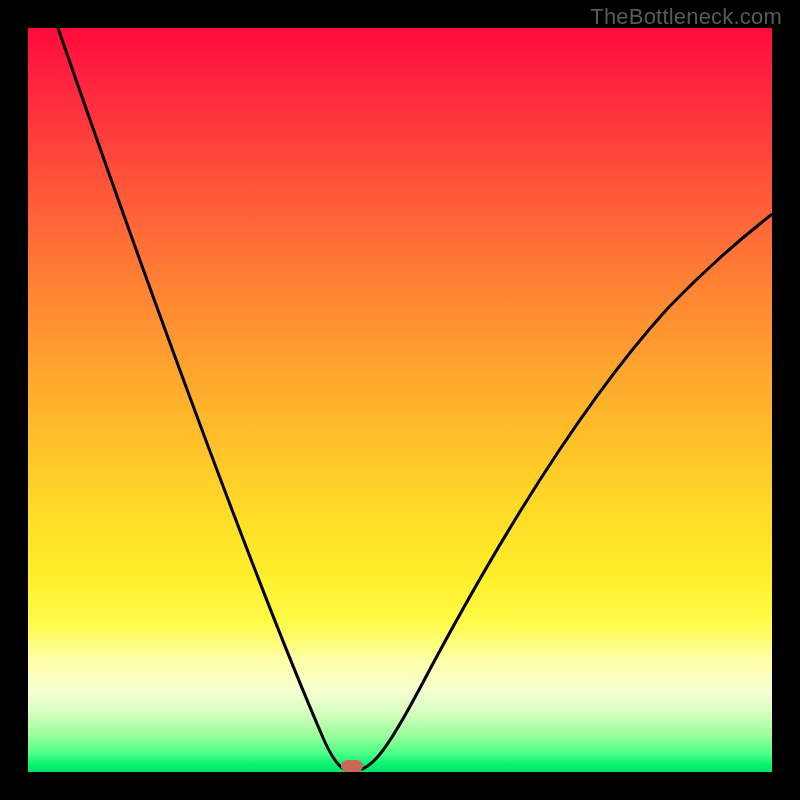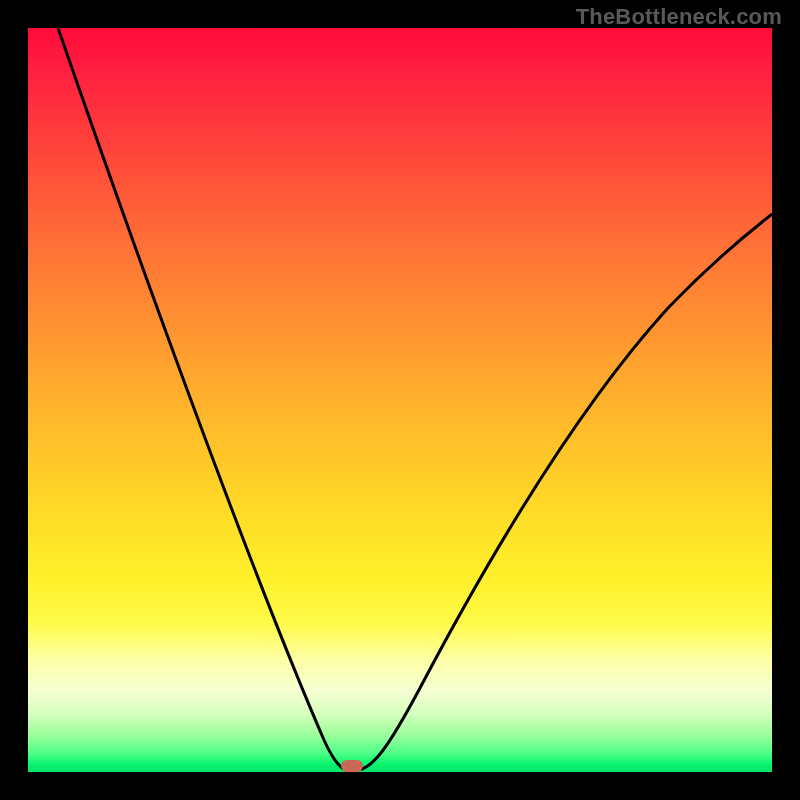--- a/index.html
+++ b/index.html
@@ -9,21 +9,21 @@
     height: 800px;
     background: #000;
     position: relative;
   }
   .watermark {
     position: absolute;
     top: 4px;
     right: 18px;
     font-family: Arial, Helvetica, sans-serif;
     font-size: 22px;
-    font-weight: 700;
+    font-weight: 400;
     color: #595959;
     letter-spacing: 0.2px;
     margin-left: 16px;
   }
   .plot {
     position: absolute;
     left: 28px;
     top: 28px;
     width: 744px;
     height: 744px;

